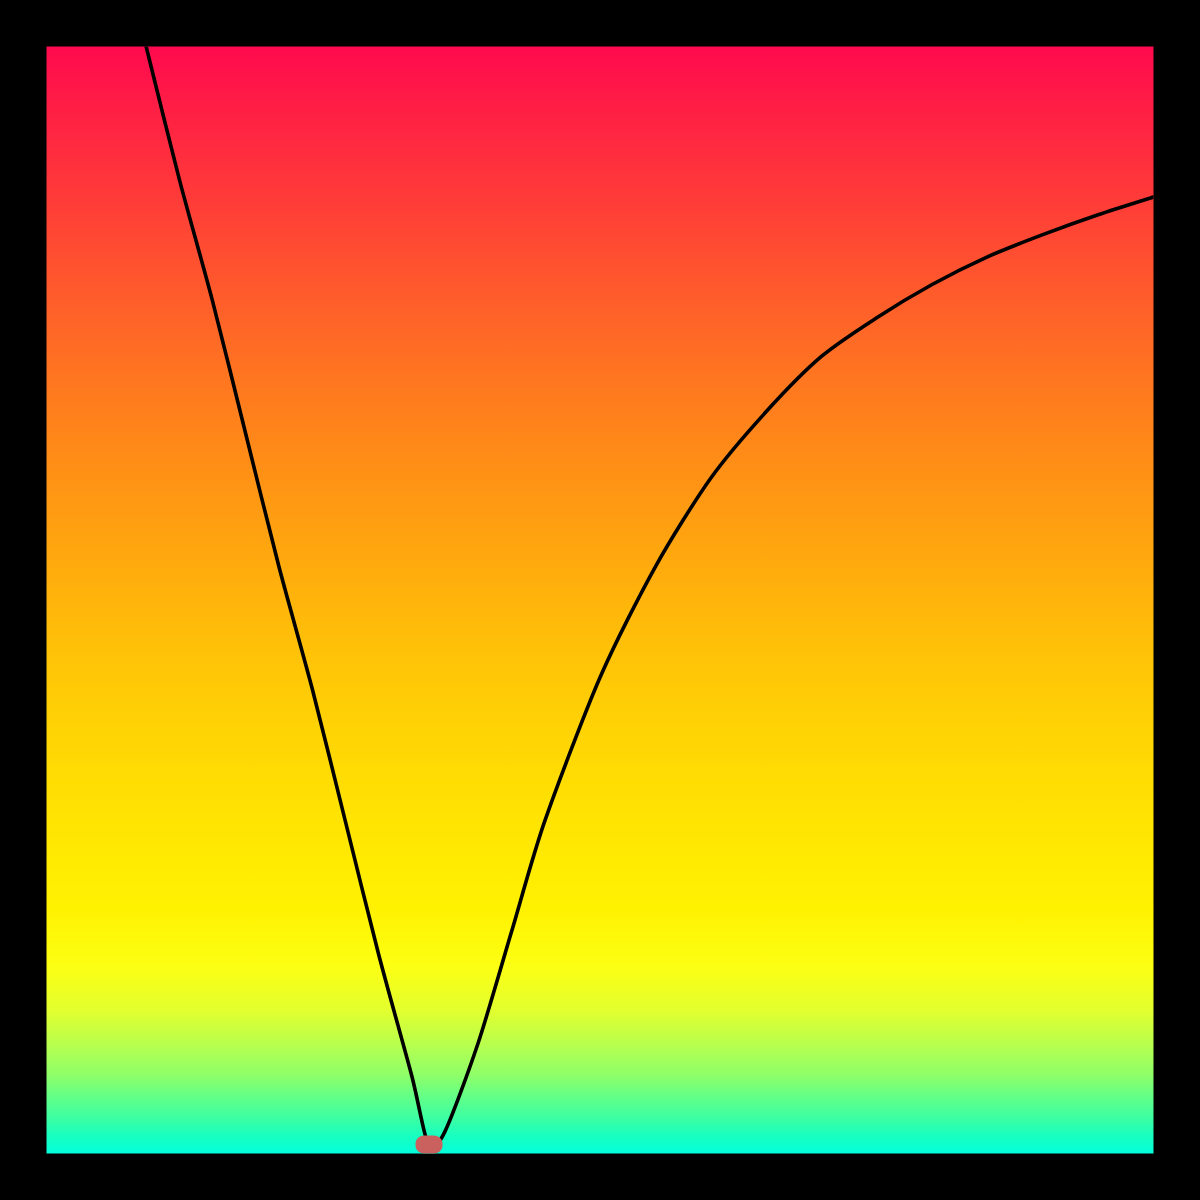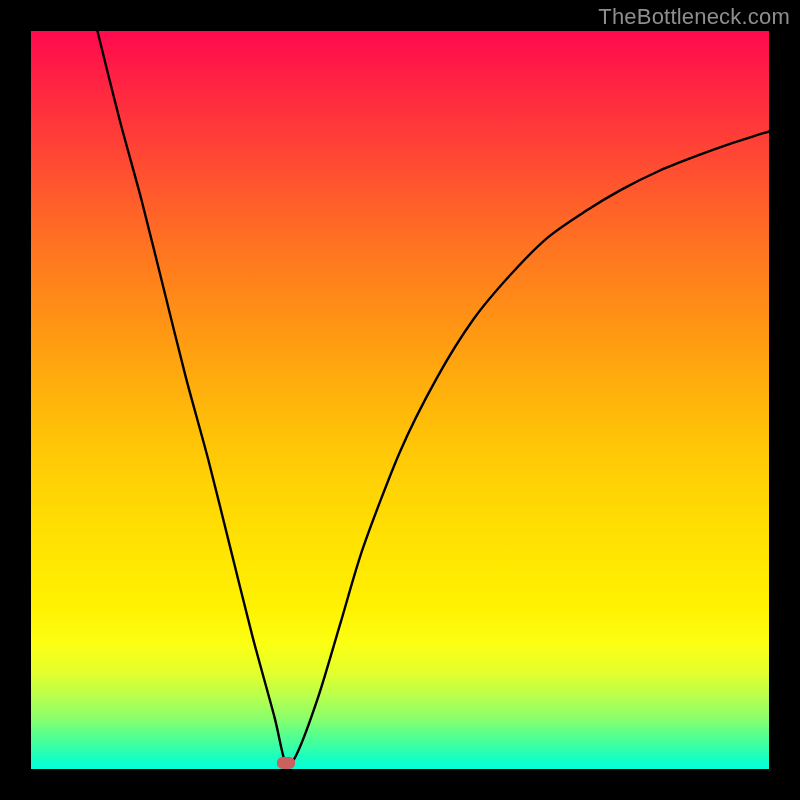--- a/index.html
+++ b/index.html
@@ -78,14 +78,13 @@
 
 <div class="container">
 
   <div class="plot-area">
     <svg class="curve-svg" viewBox="0 0 738 738" preserveAspectRatio="none">
       <path id="curve-path" fill="none" stroke="#000000" stroke-width="2.4" stroke-linecap="round" stroke-linejoin="round" d="M66.42 0.00 C69.37 11.81 82.66 65.93 88.56 88.56 C94.46 111.19 104.80 147.11 110.70 169.74 C116.60 192.37 126.94 234.68 132.84 258.30 C138.74 281.92 149.08 324.23 154.98 346.86 C160.88 369.49 171.22 405.41 177.12 428.04 C183.02 450.67 193.36 492.98 199.26 516.60 C205.16 540.22 215.50 582.53 221.40 605.16 C227.30 627.79 239.11 669.42 243.54 686.34 C247.97 703.26 251.66 727.18 254.61 732.10 C257.56 737.02 261.25 732.29 265.68 723.24 C270.11 714.19 281.92 681.91 287.82 664.20 C293.72 646.49 304.06 610.08 309.96 590.40 C315.86 570.72 324.23 539.23 332.10 516.60 C339.97 493.97 359.16 443.29 369.00 420.66 C378.84 398.03 396.06 364.57 405.90 346.86 C415.74 329.15 432.96 301.60 442.80 287.82 C452.64 274.04 469.86 254.36 479.70 243.54 C489.54 232.72 506.76 215.00 516.60 206.64 C526.44 198.28 543.66 187.21 553.50 180.81 C563.34 174.41 580.56 164.08 590.40 158.67 C600.24 153.26 617.46 144.65 627.30 140.22 C637.14 135.79 654.36 129.20 664.20 125.46 C674.04 121.72 691.26 115.52 701.10 112.18 C710.94 108.83 733.08 101.94 738.00 100.37"></path>
     </svg>
     <div id="min-marker" class="marker" style="left: 254.61px; top: 732.096px;"></div>
   </div>
 
-  <div class="watermark">TheBottleneck.com</div>
 </div>
 
 </body></html>

